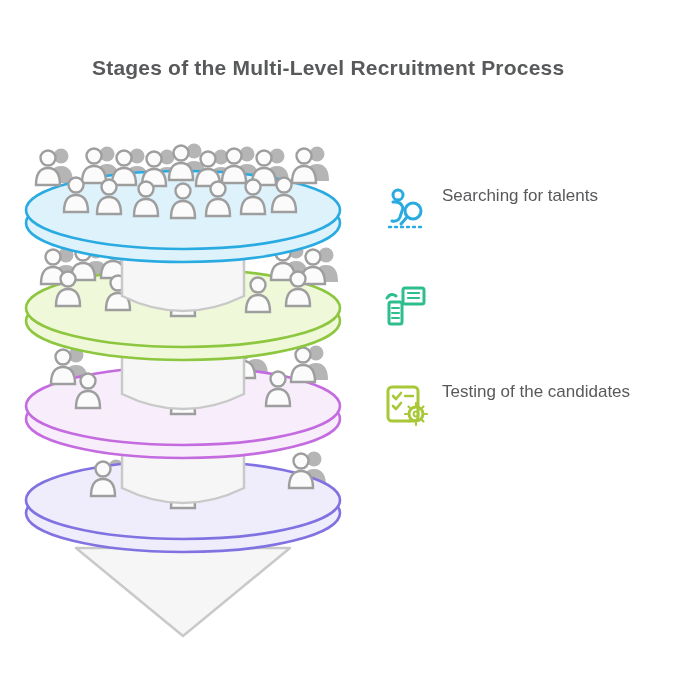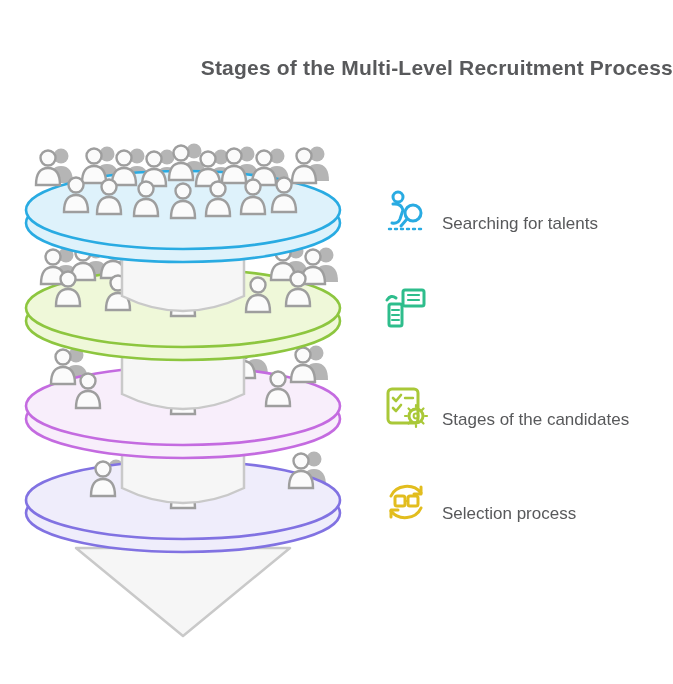--- a/index.html
+++ b/index.html
@@ -2,27 +2,27 @@
 <html><head>
 <meta charset="utf-8">
 <style>
   html,body{margin:0;padding:0;}
   body{
     width:673px;height:684px;position:relative;background:#ffffff;
     font-family:"Liberation Sans", sans-serif;overflow:hidden;
   }
   .title{
     position:absolute;left:92px;top:56px;width:581px;
-    text-align:right;font-size:21px;font-weight:bold;color:#58595b;
+    text-align:left;font-size:21px;font-weight:bold;color:#58595b;
     letter-spacing:.2px;
   }
   #funnel-svg{position:absolute;left:0;top:0;}
   .legend{position:absolute;left:383px;top:0;width:290px;height:684px;}
   .legend-item{
-    position:absolute;left:0;display:flex;align-items:flex-end;gap:13px;height:48px;
+    position:absolute;left:0;display:flex;align-items:flex-start;gap:13px;height:48px;
   }
   .legend-icon{width:46px;height:46px;flex:0 0 46px;}
   .legend-icon svg{width:100%;height:100%;display:block;}
   .legend-label{font-size:17px;color:#58595b;white-space:nowrap;}
 </style>
 </head>
 <body>
 
 <div class="title">Stages of the Multi-Level Recruitment Process</div>
 
@@ -305,31 +305,17 @@
       <svg viewBox="0 0 46 46" fill="none" stroke="currentColor" stroke-width="3" stroke-linecap="round" stroke-linejoin="round">
         <rect x="5" y="5" width="30" height="34" rx="4"></rect>
         <path d="M10 14 L13 17 L18 11" stroke-width="2.6"></path>
         <path d="M22 14 H30" stroke-width="2.4"></path>
         <path d="M10 24 L13 27 L18 21" stroke-width="2.6"></path>
         <circle cx="33" cy="32" r="7"></circle>
         <circle cx="33" cy="32" r="2.4" stroke-width="2"></circle>
         <path d="M33 23 V21 M33 41 V43 M24 32 H22 M42 32 H44 M27 26 L25.5 24.5 M39 38 L40.5 39.5 M39 26 L40.5 24.5 M27 38 L25.5 39.5" stroke-width="2.2"></path>
       </svg>
     </span>
-    <span class="legend-label">Stages of the candidates</span>
+    <span class="legend-label">Testing of the candidates</span>
   </div>
 
-  <div class="legend-item" style="top:476px">
-    <span class="legend-icon" style="color: rgb(226, 189, 30);">
-      <svg viewBox="0 0 46 46" fill="none" stroke="currentColor" stroke-width="3" stroke-linecap="round" stroke-linejoin="round">
-        <path d="M8 18 A17 15 0 0 1 38 15"></path>
-        <path d="M38 9 L38 16 L31 16"></path>
-        <path d="M38 30 A17 15 0 0 1 8 33"></path>
-        <path d="M8 39 L8 32 L15 32"></path>
-        <rect x="12" y="18" width="10" height="10" rx="2"></rect>
-        <rect x="25" y="18" width="10" height="10" rx="2"></rect>
-        <path d="M22 23 H25" stroke-width="2.2"></path>
-      </svg>
-    </span>
-    <span class="legend-label">Selection process</span>
-  </div>
 
 </div>
 
 </body></html>

